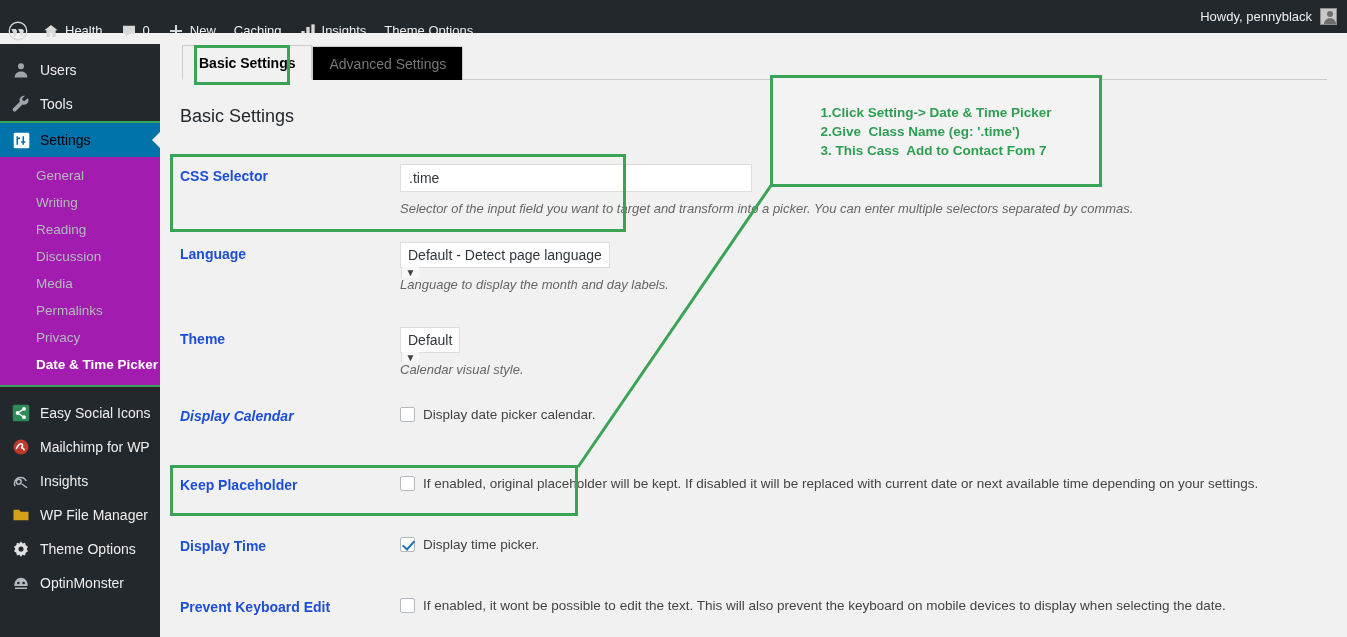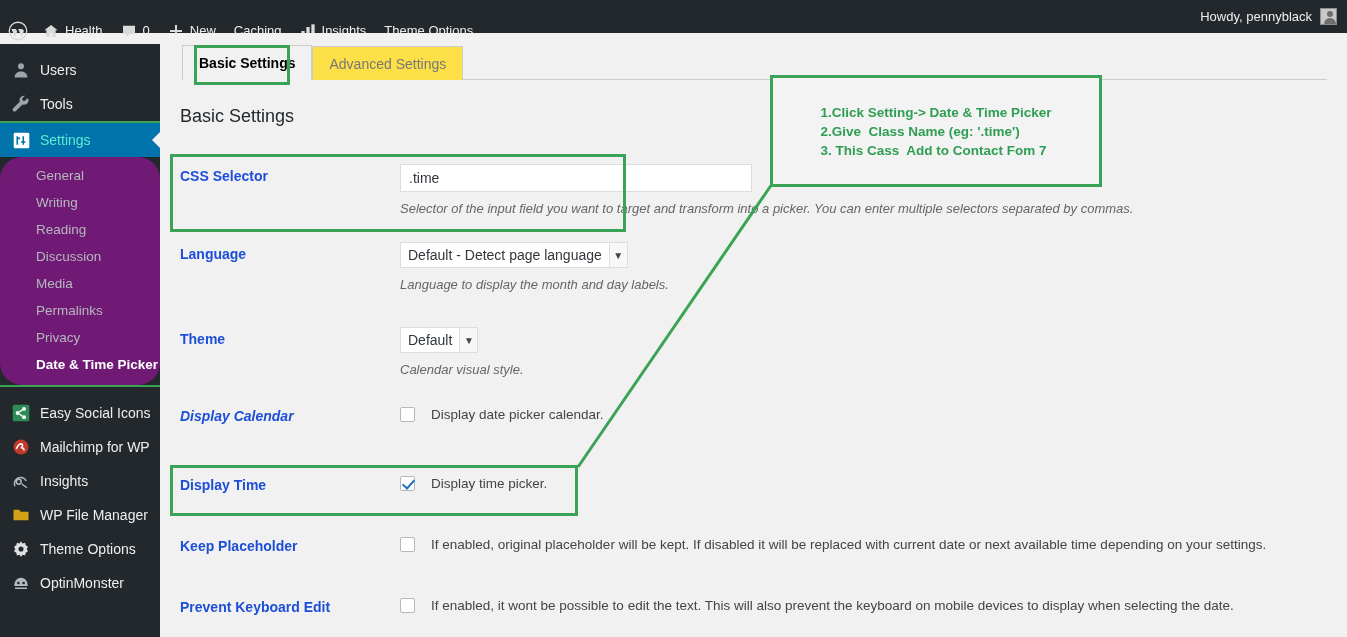--- a/index.html
+++ b/index.html
@@ -42,27 +42,27 @@
   .sidebar {
     position: absolute; top: 44px; left: 0; width: 160px; height: 604px;
     background: #23282d; color: #ffffff; font-size: 14px;
   }
   .menu-item {
     display: flex; align-items: center; gap: 9px;
     height: 34px; padding-left: 11px; color: #eeeeee; position: relative;
   }
   .menu-item .label { font-size: 14px; }
   .menu-item.current { background: #0073aa; color: #fff; font-weight: 400; }
-  .menu-item.current .label { color: #5eead4; }
+  .menu-item.current .label { color: #000000; }
   .menu-arrow {
     position: absolute; right: 0; top: 50%; transform: translateY(-50%);
     width: 0; height: 0; border-top: 8px solid transparent;
     border-bottom: 8px solid transparent; border-right: 8px solid #f1f1f1;
   }
-  .submenu { background: #701a75; padding: 5px 0 7px 0; border-radius: 22px; }
+  .submenu { background: #a21caf; padding: 5px 0 7px 0; }
   .submenu a {
     display: block; padding: 6px 0 6px 36px; font-size: 13.5px;
     color: #b4b9be; text-decoration: none;
   }
   .submenu a.active { color: #fff; font-weight: bold; }
   .sep-green-top { height: 2px; background: #3aa355; }
   .sep-green-bottom { height: 2px; background: #3aa355; }
   .menu-gap { height: 9px; }
 
   
@@ -73,21 +73,21 @@
     position: absolute; top: 33px; left: 160px; width: 1187px; height: 604px;
     background: #f1f1f1;
   }
   .tabs {
     position: absolute; top: 14px; left: 22px;
     display: flex; align-items: flex-end; gap: 0;
     border-bottom: 1px solid #ccc; width: 1145px; height: 33px;
   }
   .tab {
     font-size: 14px; padding: 8px 16px 7px 16px; line-height: 18px;
-    background: #fde047; border: 1px solid #ccc; border-bottom: none;
+    background: #000000; border: 1px solid #ccc; border-bottom: none;
     color: #777; position: relative; top: 1px;
   }
   .tab.active {
     background: #f1f1f1; color: #000; font-weight: bold;
     border-color: #ccc; border-bottom: 1px solid #f1f1f1;
   }
   .page-title {
     position: absolute; top: 106px; left: 180px;
     font-size: 18px; color: #23282d; font-weight: normal;
   }
@@ -104,28 +104,28 @@
     font-size: 13px; color: #666; font-style: italic;
     margin-top: 9px; line-height: 16px; white-space: nowrap;
   }
   input.text {
     width: 352px; height: 28px; padding: 2px 8px;
     border: 1px solid #ddd; background: #fff; font-size: 14px;
     color: #32373c; font-family: "Liberation Sans", sans-serif;
   }
   .select {
     display: inline-flex; align-items: stretch;
-    border: 1px solid #ddd; background: #fff; height: 26px; font-size: 14px;
+    border: 1px solid #ddd; background: #fff; height: 26px; font-size: 14px; flex-direction: column;
   }
   .select .val { padding: 3px 7px 3px 7px; color: #32373c; line-height: 18px; white-space: nowrap; }
   .select .arrow {
     width: 18px; border-left: 1px solid #ddd; background: #f7f7f7;
     display: flex; align-items: center; justify-content: center; color: #444; font-size: 10px;
   }
-  .cbline { display: flex; align-items: center; gap: 16px; }
+  .cbline { display: flex; align-items: center; gap: 8px; }
   .cbox {
     width: 15px; height: 15px; border: 1px solid #b4b9be; background: #fff;
     flex: 0 0 15px; position: relative; border-radius: 2px;
   }
   .cbox.checked::after {
     content: ""; position: absolute; left: 4px; top: 0px;
     width: 5px; height: 10px; border: solid #1e73be;
     border-width: 0 2px 2px 0; transform: rotate(42deg);
   }
   .cbtext { font-size: 13.5px; color: #444; white-space: nowrap; }
@@ -366,35 +366,35 @@
       <div class="row-label" style="padding-top:12px;font-style:italic;">Display Calendar</div>
       <div class="row-field" style="padding-top:12px;">
         <label class="cbline">
           <span class="cbox"></span>
           <span class="cbtext">Display date picker calendar.</span>
         </label>
       </div>
     </div>
 
     <div class="row" style="height:61px;">
+      <div class="row-label" style="padding-top:18px;">Keep Placeholder</div>
+      <div class="row-field" style="padding-top:18px;">
+        <label class="cbline">
+          <span class="cbox"></span>
+          <span class="cbtext">If enabled, original placeholder will be kept. If disabled it will be replaced with current date or next available time depending on your settings.</span>
+        </label>
+      </div>
+    </div>
+
+    <div class="row" style="height:61px;">
       <div class="row-label" style="padding-top:18px;">Display Time</div>
       <div class="row-field" style="padding-top:18px;">
         <label class="cbline">
           <span class="cbox checked"></span>
           <span class="cbtext">Display time picker.</span>
-        </label>
-      </div>
-    </div>
-
-    <div class="row" style="height:61px;">
-      <div class="row-label" style="padding-top:18px;">Keep Placeholder</div>
-      <div class="row-field" style="padding-top:18px;">
-        <label class="cbline">
-          <span class="cbox"></span>
-          <span class="cbtext">If enabled, original placeholder will be kept. If disabled it will be replaced with current date or next available time depending on your settings.</span>
         </label>
       </div>
     </div>
 
     <div class="row" style="height:60px;">
       <div class="row-label" style="padding-top:18px;">Prevent Keyboard Edit</div>
       <div class="row-field" style="padding-top:18px;">
         <label class="cbline">
           <span class="cbox"></span>
           <span class="cbtext">If enabled, it wont be possible to edit the text. This will also prevent the keyboard on mobile devices to display when selecting the date.</span>

